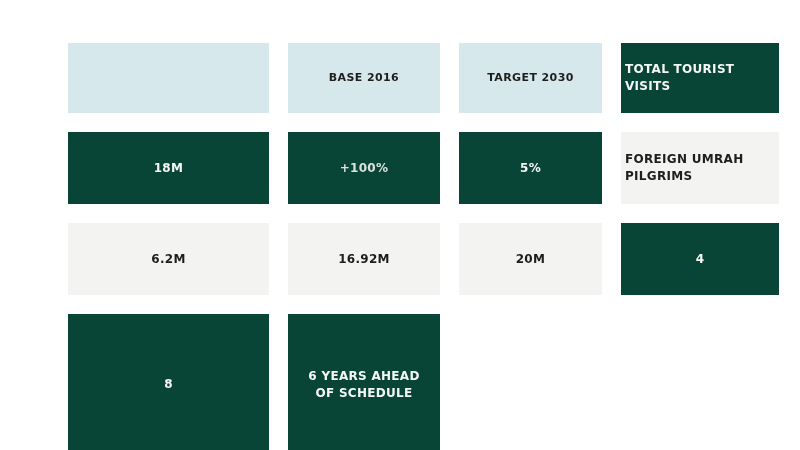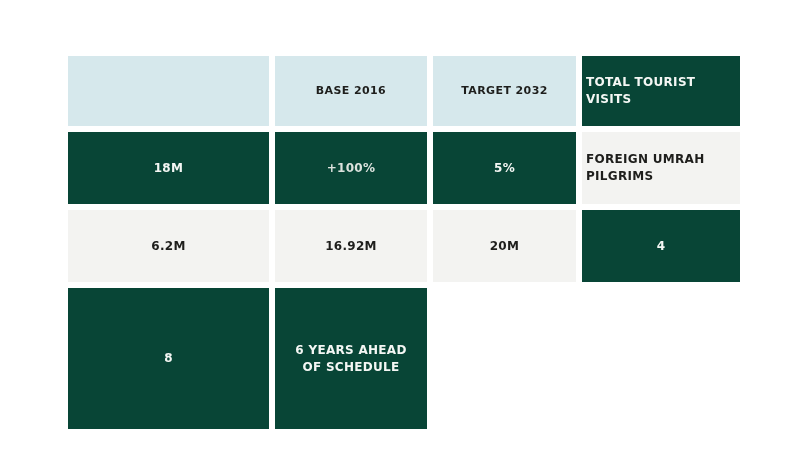--- a/index.html
+++ b/index.html
@@ -19,23 +19,22 @@
     font-family: "DejaVu Sans", "Liberation Sans", sans-serif;
   }
   .slide { position: relative; width: 800px; height: 450px; }
   .stats-table {
     position: absolute;
     left: 68px; top: 43px;
     width: 663px; height: 364px;
     display: grid;
     grid-template-columns: 201px 152px 143px 158px;
     grid-template-rows: 70px 72px 72px 141px;
-    gap: 6px;
+    gap: 19px;
     background: var(--page-bg);
-    margin-top: 13px;
   }
   .cell {
     display: flex;
     align-items: center;
     justify-content: center;
     text-align: center;
     font-weight: 700;
     font-size: 12px;
     letter-spacing: 0.3px;
     line-height: 1.4;
@@ -61,21 +60,21 @@
   }
 </style>
 </head>
 <body>
 
 <div class="slide">
   <div class="stats-table">
 
     <div class="cell header"></div>
     <div class="cell header">BASE 2016</div>
-    <div class="cell header">TARGET 2032</div>
+    <div class="cell header">TARGET 2030</div>
 
     <div class="cell dark row-label">TOTAL TOURIST VISITS</div>
     <div class="cell dark">18M</div>
     <div class="cell dark">
       <span class="value-muted">+100%</span>
     </div>
     <div class="cell dark">5%</div>
 
     <div class="cell light row-label">FOREIGN UMRAH PILGRIMS</div>
     <div class="cell light">6.2M</div>

